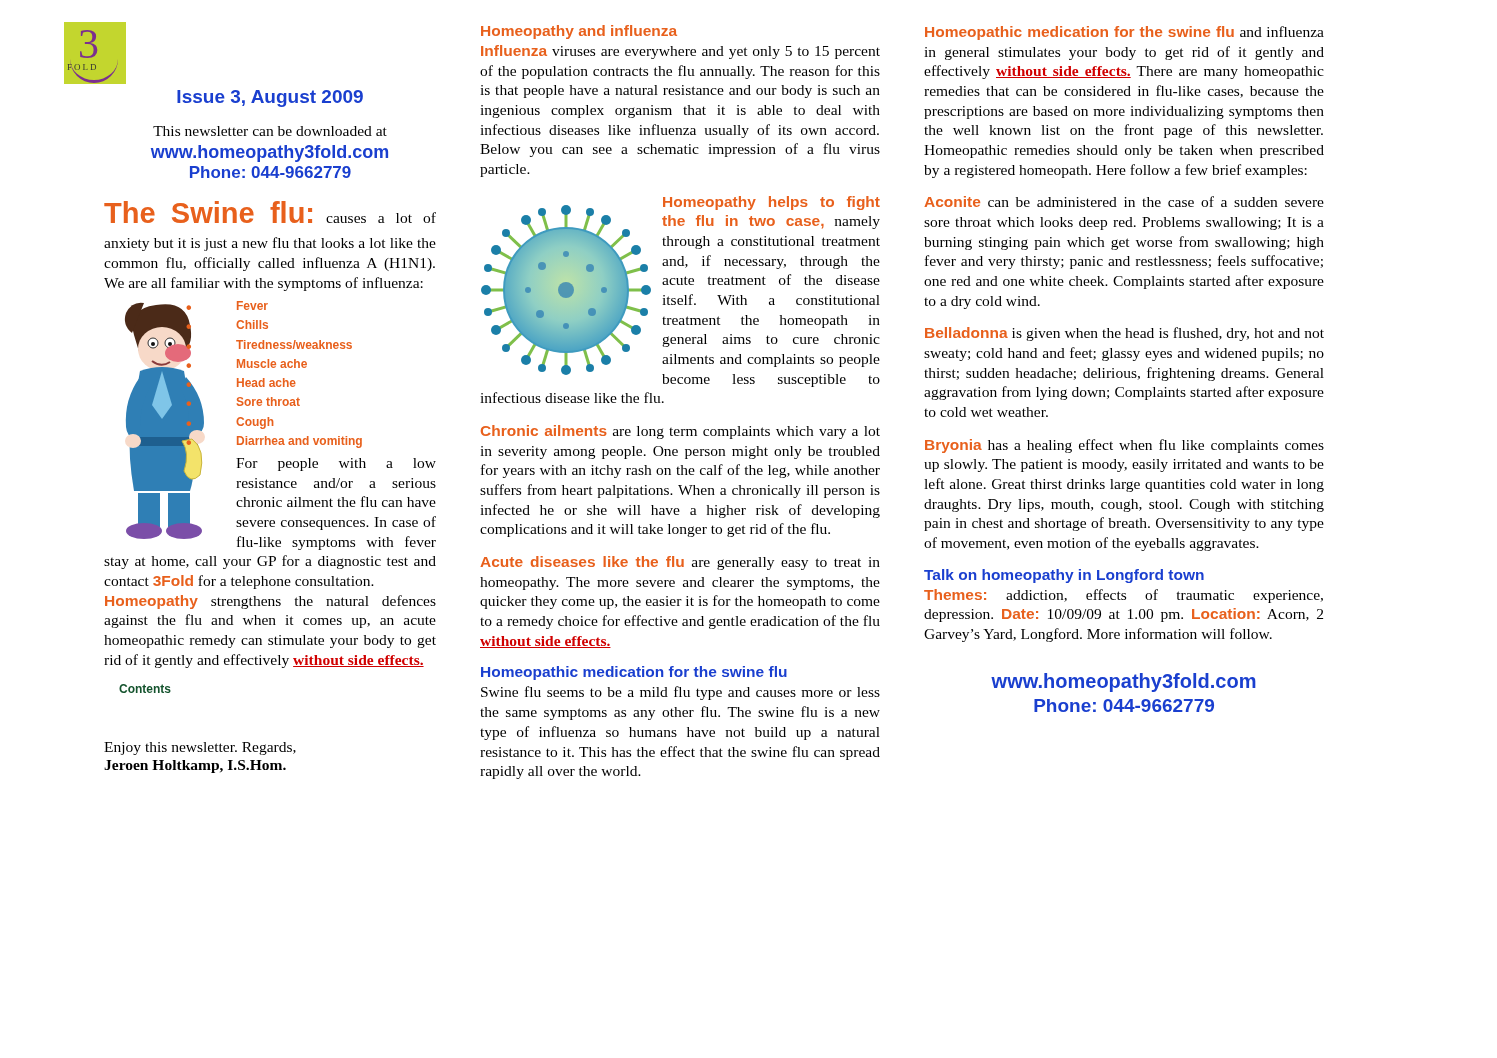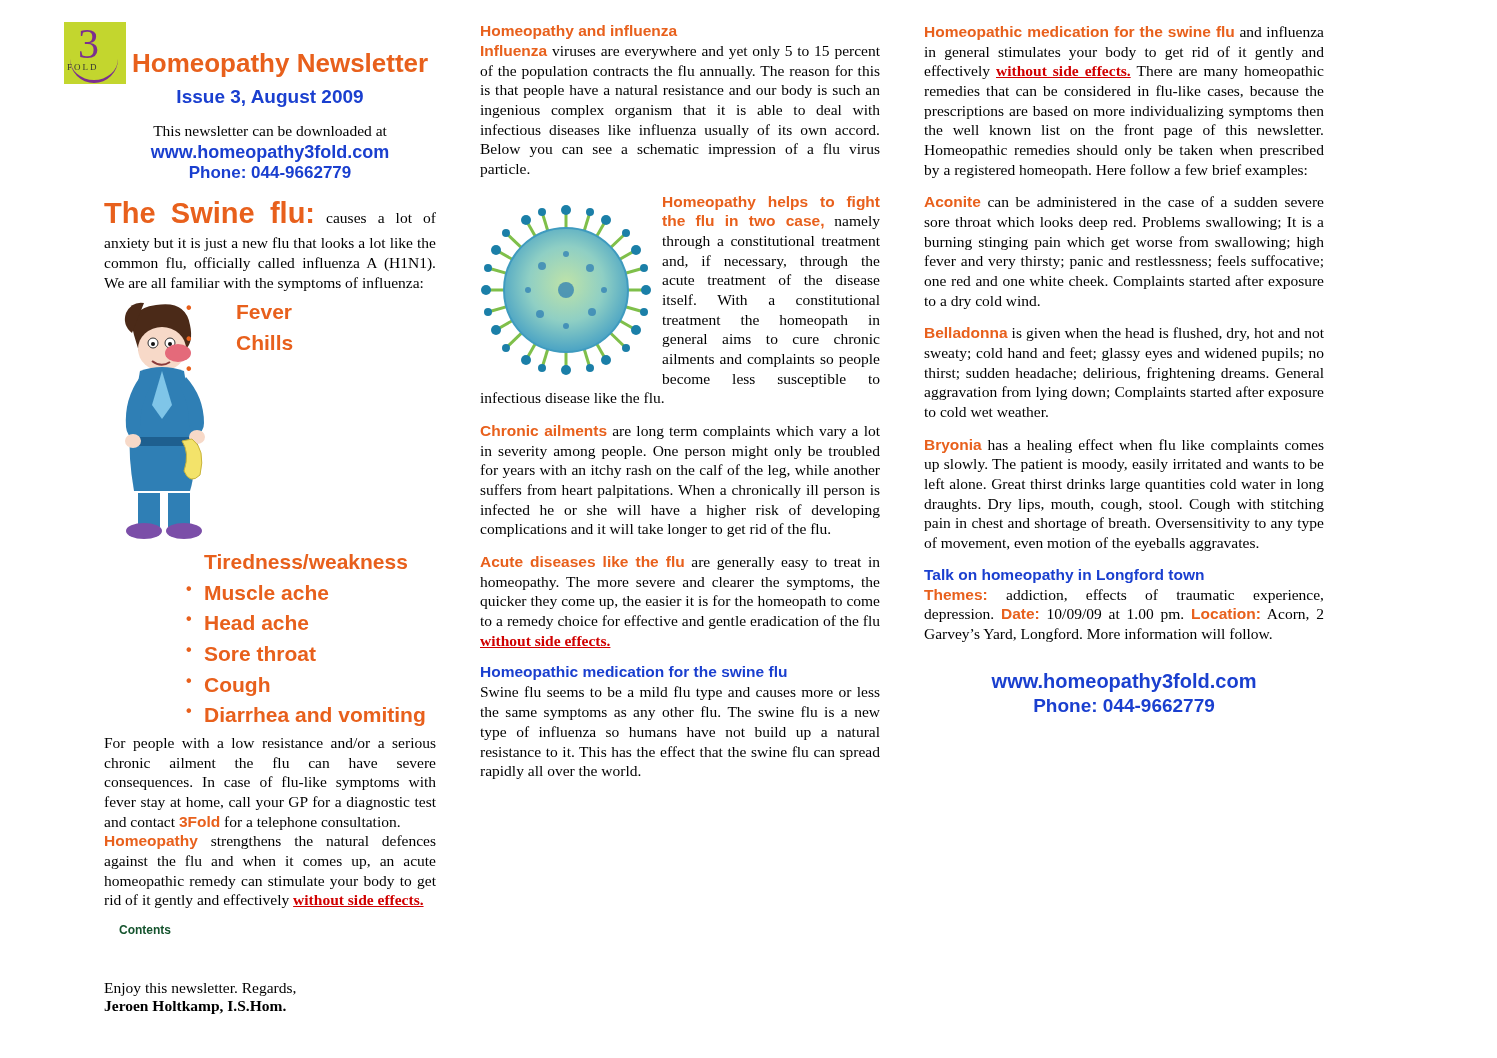--- a/index.html
+++ b/index.html
@@ -134,21 +134,21 @@
   }
   ul.symptoms {
     list-style: none;
     margin: 6px 0 2px 0;
     padding: 0;
   }
   ul.symptoms li {
     color: #e8601c;
     font-family: "Liberation Sans", sans-serif;
     font-weight: bold;
-    font-size: 21px;
+    font-size: 12px;
     padding-left: 22px;
     position: relative;
     margin-bottom: 4px;
     text-align: left;
   }
   ul.symptoms li:before {
     content: "\2022";
     position: absolute;
     left: 4px;
     top: -1px;
@@ -261,21 +261,20 @@
   <div class="columns">
 
     <div class="col col1">
 
       <div class="logo-wrap">
         <div class="logo-box">
           <span class="logo-3">3</span>
           <span class="logo-sweep"></span>
           <span class="logo-fold">FOLD</span>
         </div>
-        <div class="title-main">Homeopathy Newsletter</div>
       </div>
 
       <div class="issue">Issue 3, August 2009</div>
 
       <div class="dl-line">This newsletter can be downloaded at</div>
       <div class="web">www.homeopathy3fold.com</div>
       <div class="phone">Phone: 044-9662779</div>
 
       <p class="swine-para">
         <span class="swine-head">The Swine flu:</span><span> causes a lot of anxiety but it is just a new flu that looks a lot like the common flu, officially called influenza A (H1N1). We are all familiar with the symptoms of influenza:</span>

